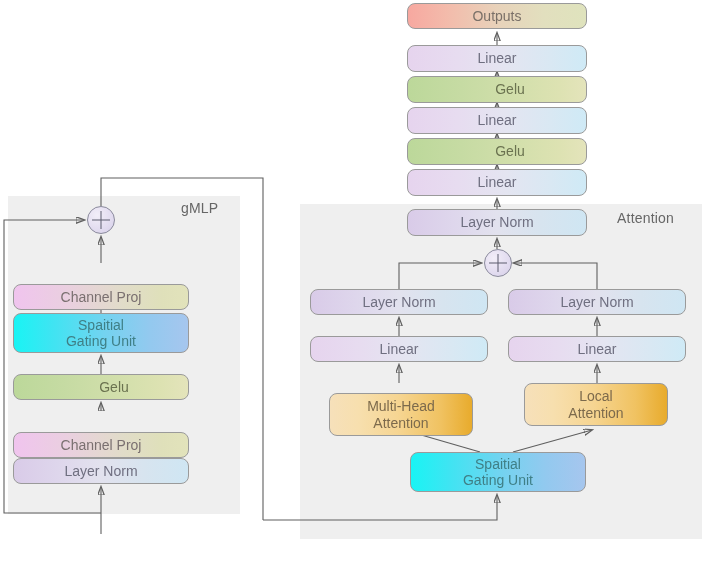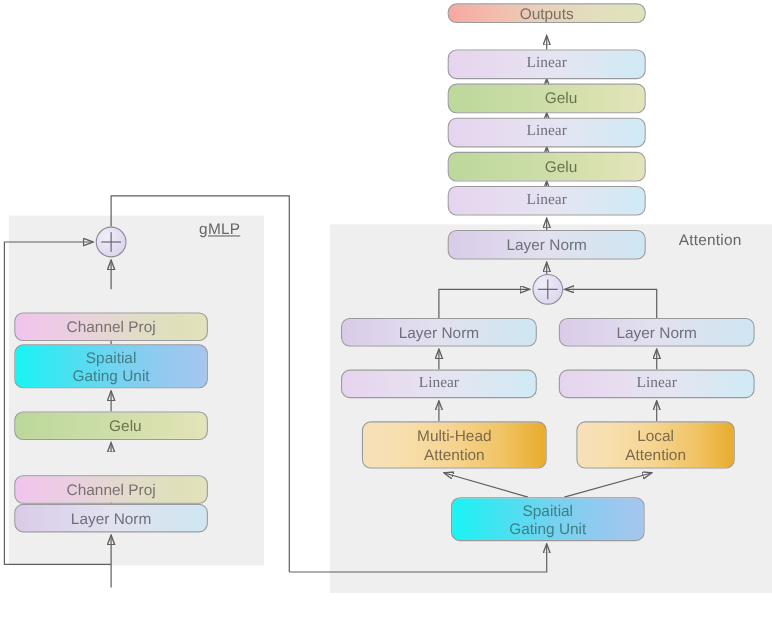--- a/index.html
+++ b/index.html
@@ -11,21 +11,21 @@
   .panel{position:absolute;background:#efefef;}
   .panel-label{position:absolute;font-size:14px;color:#666666;
                white-space:nowrap;letter-spacing:0.2px;}
 
   .node{position:absolute;box-sizing:border-box;border:1px solid #9a9a9a;
         border-radius:8px;display:flex;align-items:center;justify-content:center;
         text-align:center;font-size:14px;color:#6a6a78;line-height:1.15;
         white-space:pre-line;overflow:hidden;}
 
   .g-lnorm   {background:linear-gradient(90deg,#d9cbe8 0%,#ded6ec 25%,#e2e2ee 50%,#d7e4ef 75%,#cfe6f3 100%);color:#6f6f80;}
-  .g-linear  {background:linear-gradient(90deg,#e6d4ee 0%,#e7dcf0 28%,#e4e5f1 55%,#d9e8f3 80%,#cfeaf6 100%);color:#6f6f80;font-family:Liberation Serif, serif;}
+  .g-linear  {background:linear-gradient(90deg,#e6d4ee 0%,#e7dcf0 28%,#e4e5f1 55%,#d9e8f3 80%,#cfeaf6 100%);color:#6f6f80;}
   .g-gelu    {background:linear-gradient(90deg,#bcd89a 0%,#c6dba3 30%,#d2dfab 60%,#dde2b2 85%,#e4e4bb 100%);color:#6b7350;padding-left:26px;}
   .g-chanproj{background:linear-gradient(90deg,#f0c4ee 0%,#eacfe0 30%,#e1dcc9 62%,#dfe0ba 85%,#e2e3bb 100%);color:#7a7070;margin-top:21px;}
   .g-sgu     {background:linear-gradient(90deg,#19f4f4 0%,#3fe4f2 22%,#73d3f0 52%,#93c9ef 78%,#a6c6ee 100%);color:#3f7f86;}
   .g-attn    {background:linear-gradient(90deg,#f6e0ba 0%,#f7dfae 20%,#f6d592 48%,#f0c261 78%,#e8ab2c 100%);color:#7c6a4c;}
   .g-io      {background:linear-gradient(90deg,#f7a8a0 0%,#f3bbab 22%,#e8d2ba 50%,#e2dfbe 76%,#dfe3bd 100%);color:#7a7068;}
 
   .plus{position:absolute;box-sizing:border-box;border-radius:50%;
         border:1px solid #8a8a9c;
         background:radial-gradient(circle at 35% 32%,#f2eef8 0%,#e3ddf0 55%,#d6cfe9 100%);}
   .plus:before,.plus:after{content:"";position:absolute;background:#5d5d6e;}
@@ -37,21 +37,21 @@
   svg.wires path,svg.wires line{fill:none;stroke:#5f5f5f;stroke-width:1.1;}
 </style>
 </head>
 <body>
 
 <div id="canvas">
 
   <div class="panel" style="left:8px;top:196px;width:232px;height:318px;"></div>
   <div class="panel" style="left:300px;top:204px;width:402px;height:335px;"></div>
 
-  <div class="panel-label" style="left:181px;top:200px;text-decoration:underline;">gMLP</div>
+  <div class="panel-label" style="left:181px;top:200px;">gMLP</div>
   <div class="panel-label" style="left:617px;top:210px;">Attention</div>
 
   <svg class="wires" viewBox="0 0 702 561">
     <defs>
       <marker id="ah" markerWidth="9" markerHeight="9" refX="7.4" refY="3" orient="auto" markerUnits="strokeWidth">
         <path d="M0,0 L8,3 L0,6 z" fill="#4a4a4a" stroke="none"></path>
       </marker>
     </defs>
 
     <line x1="497" y1="45" x2="497" y2="33" marker-end="url(#ah)"></line>
@@ -87,36 +87,36 @@
     <line x1="101" y1="313" x2="101" y2="292" marker-end="url(#ah)"></line>
     <line x1="101" y1="374" x2="101" y2="356" marker-end="url(#ah)"></line>
     <line x1="101" y1="411" x2="101" y2="403" marker-end="url(#ah)"></line>
     <line x1="101" y1="458" x2="101" y2="440" marker-end="url(#ah)"></line>
 
     <line x1="101" y1="534" x2="101" y2="487" marker-end="url(#ah)"></line>
 
     <path d="M101,513 L4,513 L4,220 L84,220" marker-end="url(#ah)"></path>
   </svg>
 
-  <div class="node g-io" style="left:407px;top:3px;width:180px;height:18px;">Outputs</div>
+  <div class="node g-io" style="left:407px;top:3px;width:180px;height:26px;">Outputs</div>
   <div class="node g-linear" style="left:407px;top:45px;width:180px;height:27px;">Linear</div>
   <div class="node g-gelu" style="left:407px;top:76px;width:180px;height:27px;">Gelu</div>
   <div class="node g-linear" style="left:407px;top:107px;width:180px;height:27px;">Linear</div>
   <div class="node g-gelu" style="left:407px;top:138px;width:180px;height:27px;">Gelu</div>
   <div class="node g-linear" style="left:407px;top:169px;width:180px;height:27px;">Linear</div>
 
   <div class="node g-lnorm" style="left:407px;top:209px;width:180px;height:27px;">Layer Norm</div>
 
   <div class="node g-lnorm" style="left:310px;top:289px;width:178px;height:26px;">Layer Norm</div>
   <div class="node g-lnorm" style="left:508px;top:289px;width:178px;height:26px;">Layer Norm</div>
 
   <div class="node g-linear" style="left:310px;top:336px;width:178px;height:26px;">Linear</div>
   <div class="node g-linear" style="left:508px;top:336px;width:178px;height:26px;">Linear</div>
 
-  <div class="node g-attn" style="left:329px;top:383px;width:168px;height:43px;">Multi-Head
+  <div class="node g-attn" style="left:329px;top:393px;width:144px;height:43px;">Multi-Head
 Attention</div>
   <div class="node g-attn" style="left:524px;top:383px;width:144px;height:43px;">Local
 Attention</div>
 
   <div class="node g-sgu" style="left:410px;top:452px;width:176px;height:40px;">Spaitial
 Gating Unit</div>
 
   <div class="node g-chanproj" style="left:13px;top:263px;width:176px;height:26px;">Channel Proj</div>
   <div class="node g-sgu" style="left:13px;top:313px;width:176px;height:40px;">Spaitial
 Gating Unit</div>

